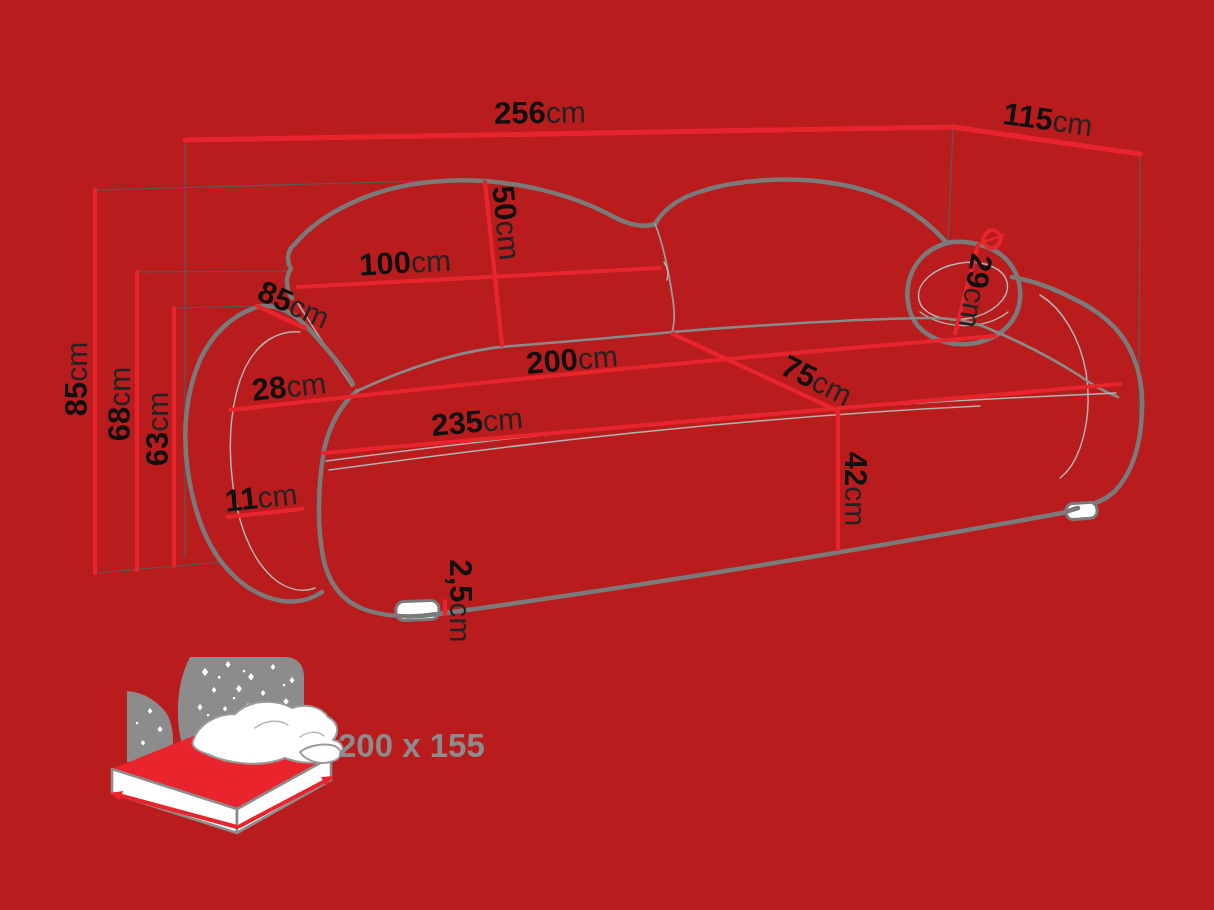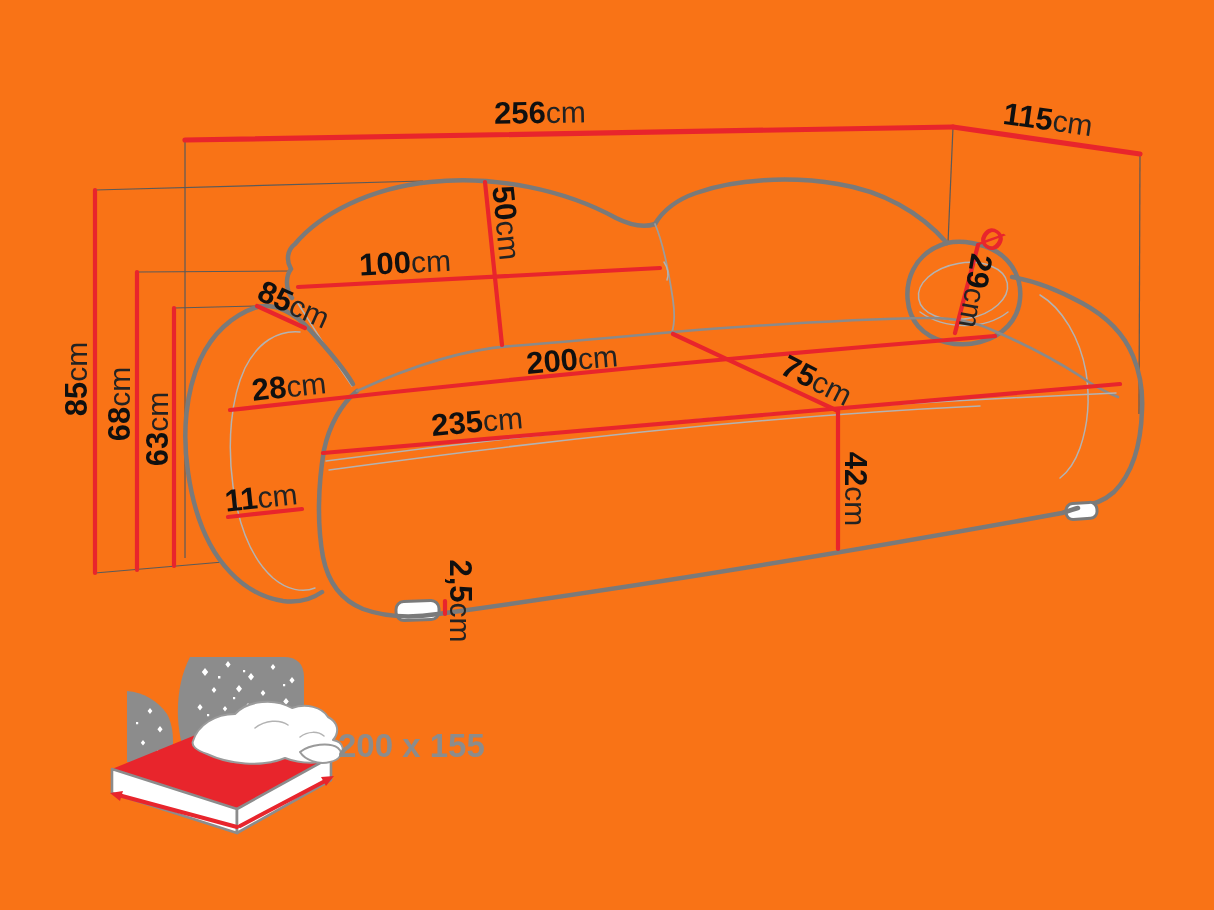--- a/index.html
+++ b/index.html
@@ -1,21 +1,21 @@
 <!DOCTYPE html>
 <html style="--dimension-red: #e8252c; --outline-gray: #7a7a7a; --icon-gray: #8c8c8c;"><head>
 <meta charset="utf-8">
 <style>
   :root{
     --dimension-red:#e8252c;
     --outline-gray:#7a7a7a;
     --icon-gray:#8c8c8c;
   }
   html,body{margin:0;padding:0;background:#fff;}
-  .stage{width:1214px;height:910px;position:relative;background:#f97316;}
+  .stage{width:1214px;height:910px;position:relative;background:#b91c1c;}
   svg text{font-family:"Liberation Sans","DejaVu Sans",sans-serif;}
   .dim-num{font-weight:700;font-size:31px;fill:#101010;}
   .dim-unit{font-weight:400;font-size:30px;fill:#232323;}
   .dim-label{text-anchor:middle;}
   .red-line{stroke:var(--dimension-red);stroke-width:4.2;fill:none;stroke-linecap:round;}
   .red-thick{stroke-width:5.2;}
   .outline{stroke:var(--outline-gray);stroke-width:4.5;fill:none;stroke-linecap:round;stroke-linejoin:round;}
   .outline-med{stroke:var(--outline-gray);stroke-width:3;fill:#fff;}
   .seam{stroke:#8a8a8a;stroke-width:2.6;fill:none;stroke-linecap:round;}
   .seam-thin{stroke:#9c9c9c;stroke-width:1.8;fill:none;stroke-linecap:round;}

